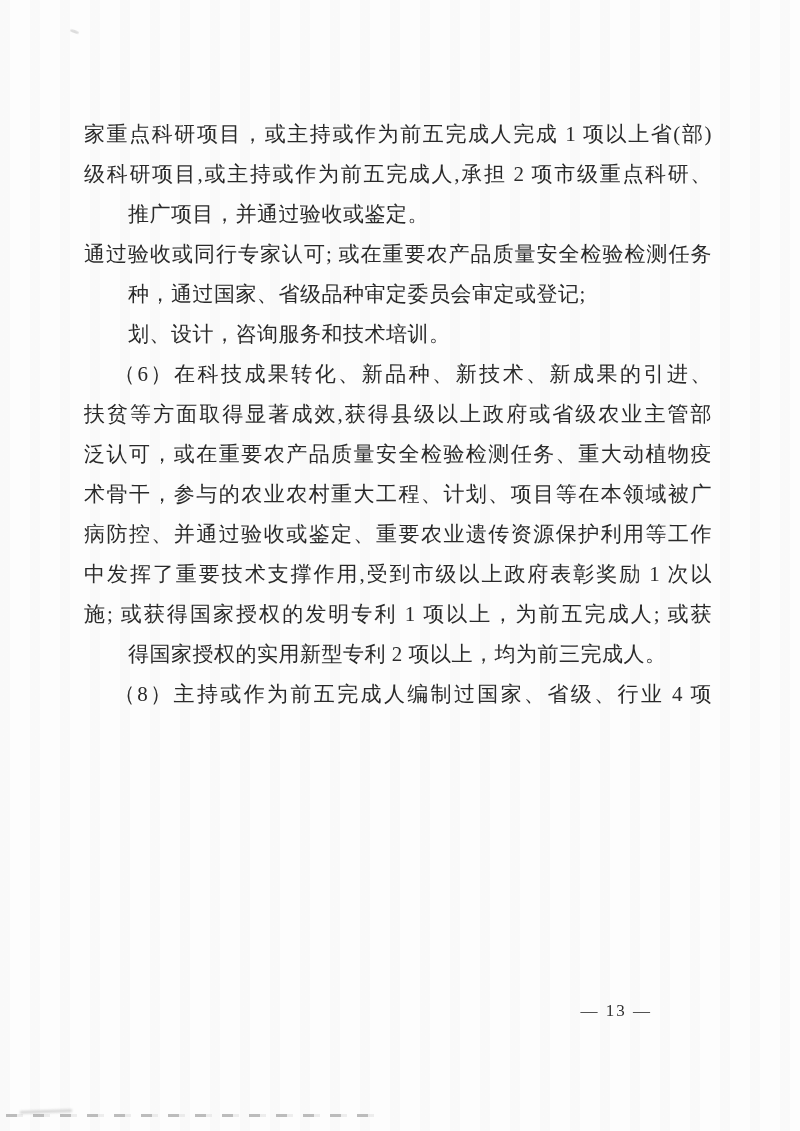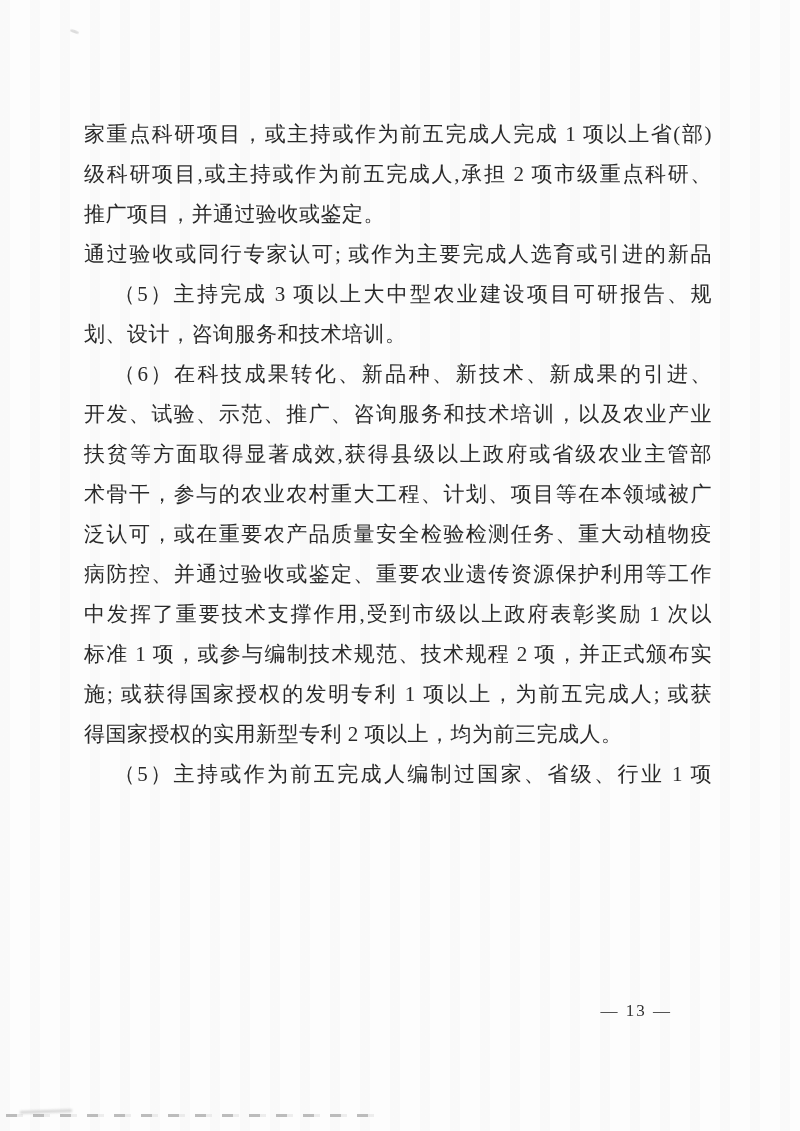--- a/index.html
+++ b/index.html
@@ -32,25 +32,25 @@
     height: 40px;
     line-height: 40px;
     font-size: 21px;
     color: #2a2a2a;
     letter-spacing: 0.5px;
     text-align: justify;
     text-align-last: justify;
     white-space: normal;
   }
   .line.indent { text-indent: 30px; }
-  .line.end { text-align-last: left; }
+  .line.end { text-align-last: left; margin-left: 44px; }
   .pagenum {
     position: absolute;
     top: 999px;
-    right: 128px;
+    right: 148px;
     font-size: 17px;
     line-height: 24px;
     letter-spacing: 2px;
     color: #333333;
     text-align: center;
   }
   .smudge {
     position: absolute;
     top: 1114px;
     left: 6px;
@@ -89,30 +89,28 @@
 </style>
 </head>
 <body>
 
 <div class="page">
   <div class="speck"></div>
   <div class="textblock">
       <div class="line">家重点科研项目，或主持或作为前五完成人完成 1 项以上省(部)</div>
       <div class="line">级科研项目,或主持或作为前五完成人,承担 2 项市级重点科研、</div>
       <div class="line end">推广项目，并通过验收或鉴定。</div>
-      <div class="line">通过验收或同行专家认可; 或作为主要完成人选育或引进的新品</div>
-      <div class="line indent">（5）主持完成 3 项以上大中型农业建设项目可研报告、规</div>
+      <div class="line">通过验收或同行专家认可; 或在重要农产品质量安全检验检测任务</div>
+      <div class="line end">种，通过国家、省级品种审定委员会审定或登记;</div>
       <div class="line end">划、设计，咨询服务和技术培训。</div>
       <div class="line indent">（6）在科技成果转化、新品种、新技术、新成果的引进、</div>
-      <div class="line">开发、试验、示范、推广、咨询服务和技术培训，以及农业产业</div>
       <div class="line">扶贫等方面取得显著成效,获得县级以上政府或省级农业主管部</div>
+      <div class="line">泛认可，或在重要农产品质量安全检验检测任务、重大动植物疫</div>
       <div class="line">术骨干，参与的农业农村重大工程、计划、项目等在本领域被广</div>
-      <div class="line">泛认可，或在重要农产品质量安全检验检测任务、重大动植物疫</div>
       <div class="line">病防控、并通过验收或鉴定、重要农业遗传资源保护利用等工作</div>
       <div class="line">中发挥了重要技术支撑作用,受到市级以上政府表彰奖励 1 次以</div>
-      <div class="line">标准 1 项，或参与编制技术规范、技术规程 2 项，并正式颁布实</div>
       <div class="line">施; 或获得国家授权的发明专利 1 项以上，为前五完成人; 或获</div>
       <div class="line end">得国家授权的实用新型专利 2 项以上，均为前三完成人。</div>
-      <div class="line indent">（5）主持或作为前五完成人编制过国家、省级、行业 1 项</div>
+      <div class="line indent">（8）主持或作为前五完成人编制过国家、省级、行业 4 项</div>
     </div>
   <div class="pagenum">— 13 —</div>
   <div class="smudge"></div>
 </div>
 
 </body></html>

